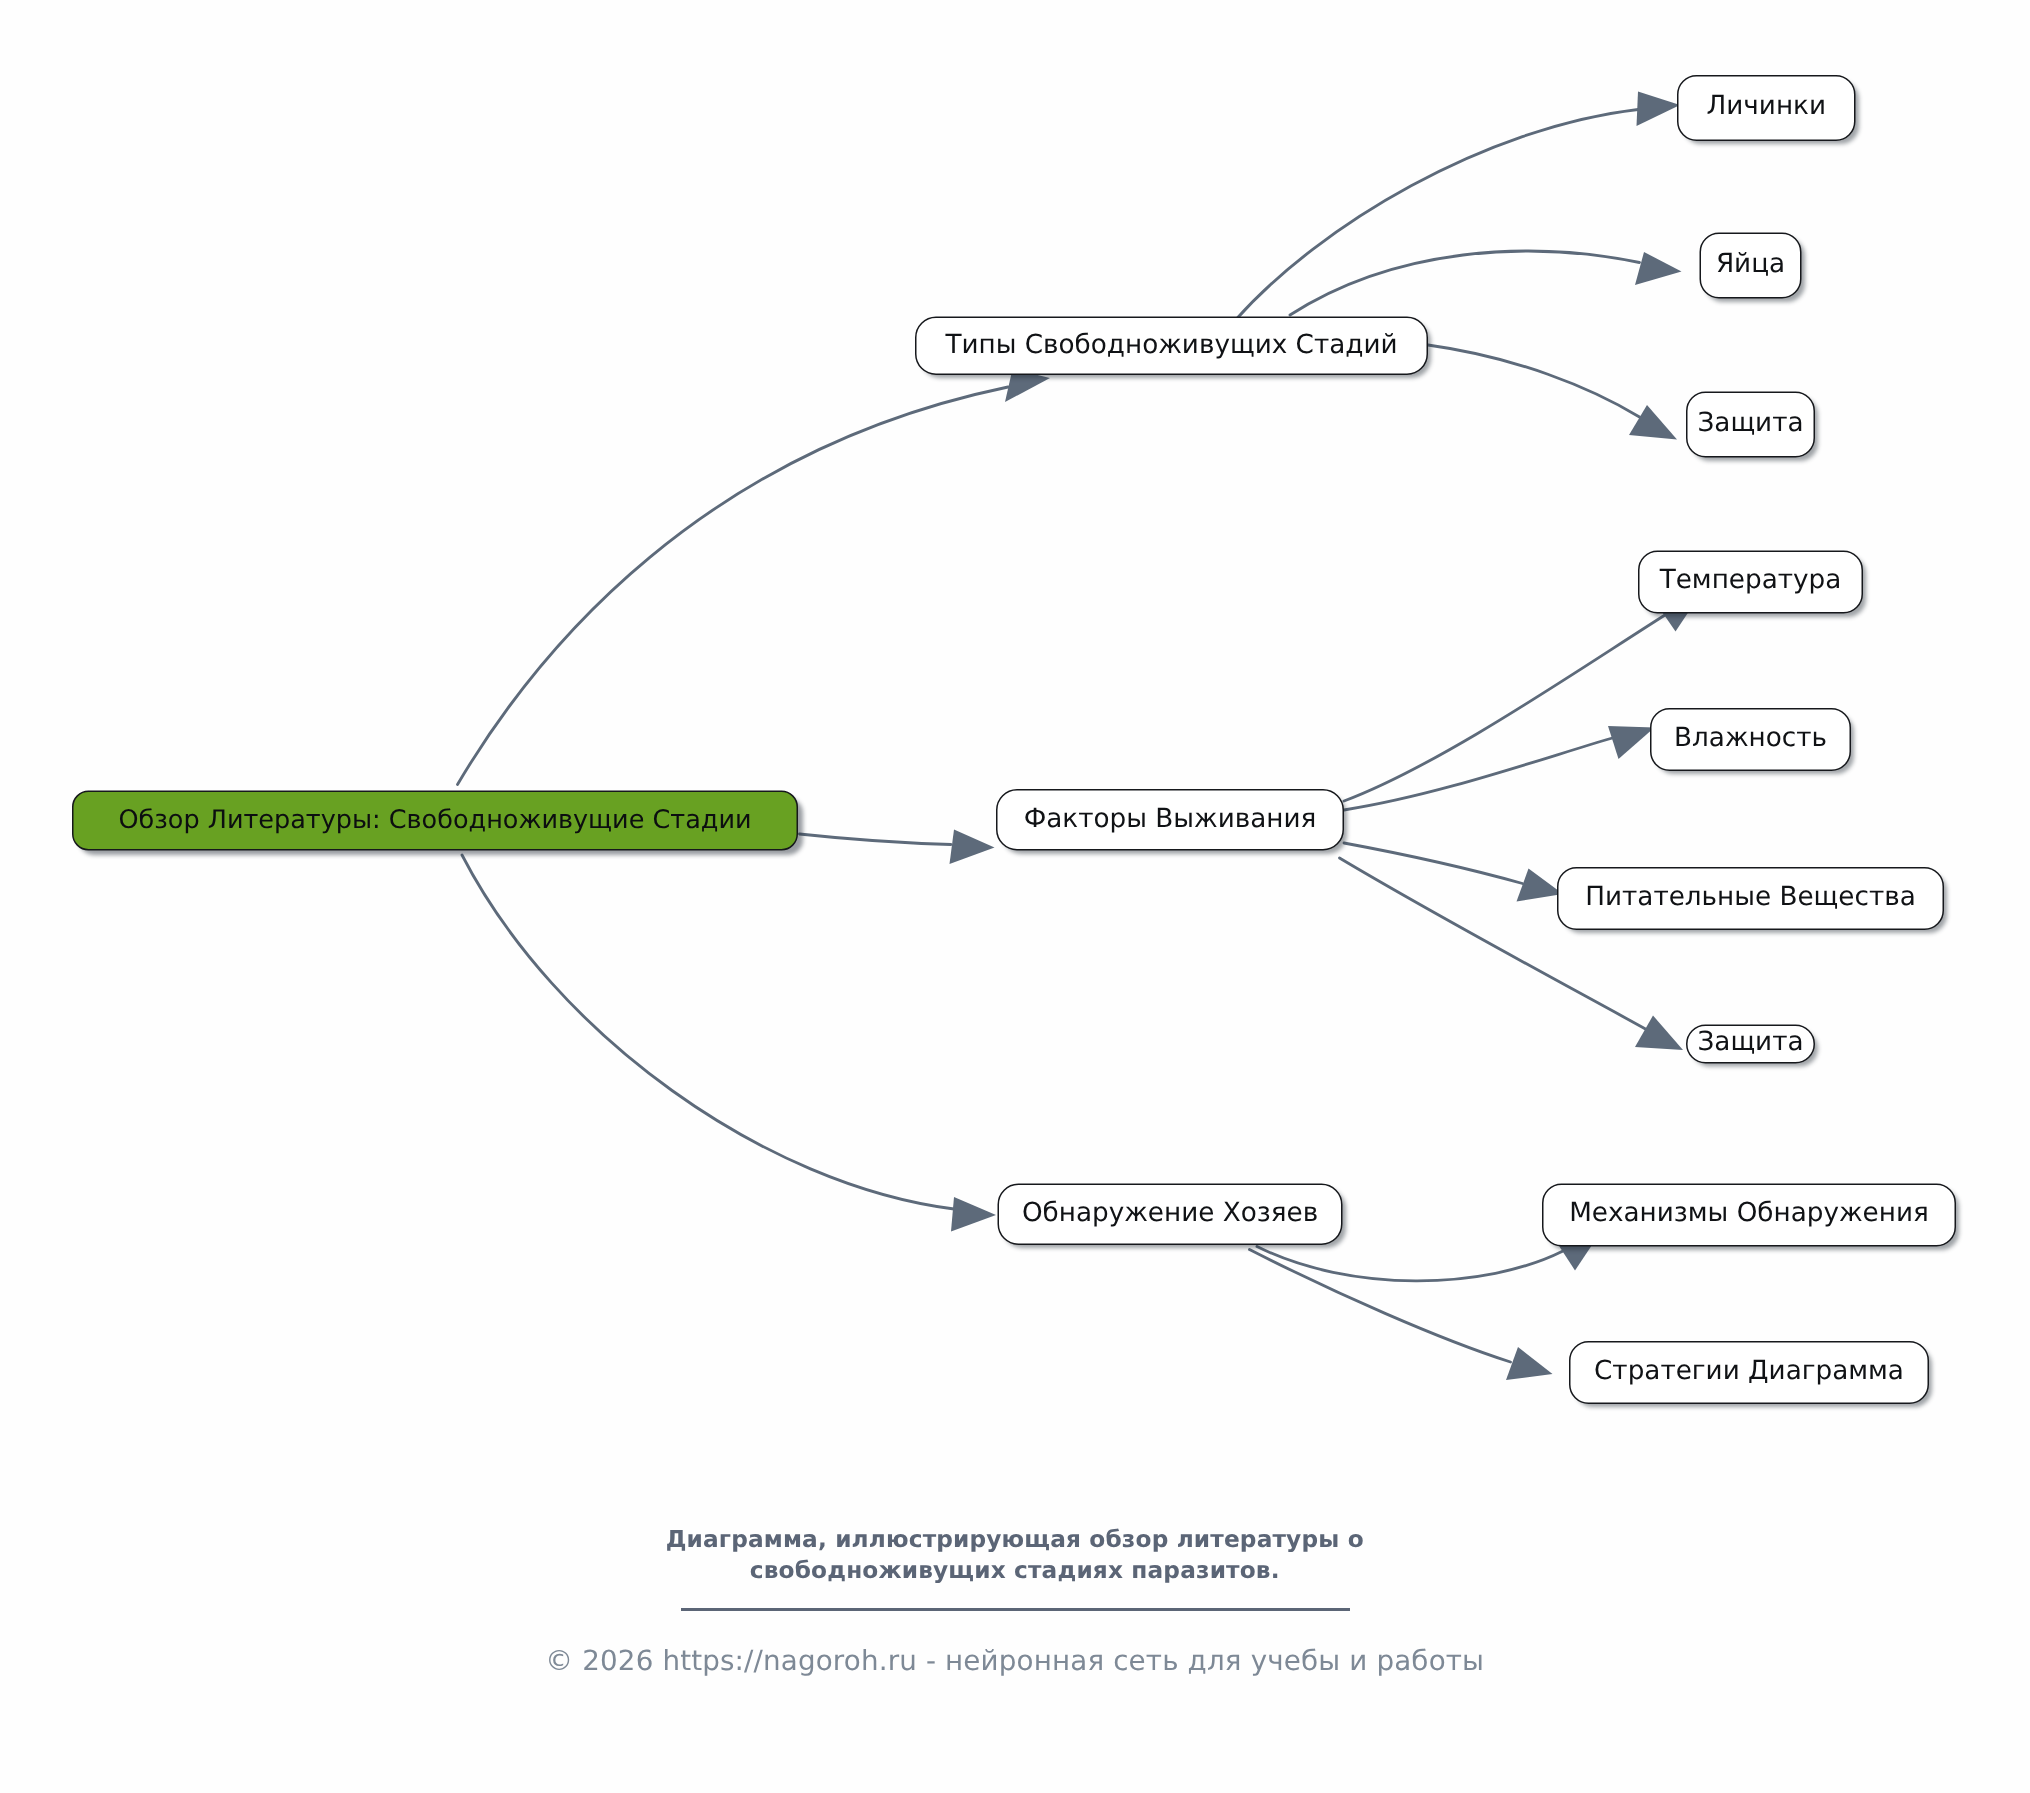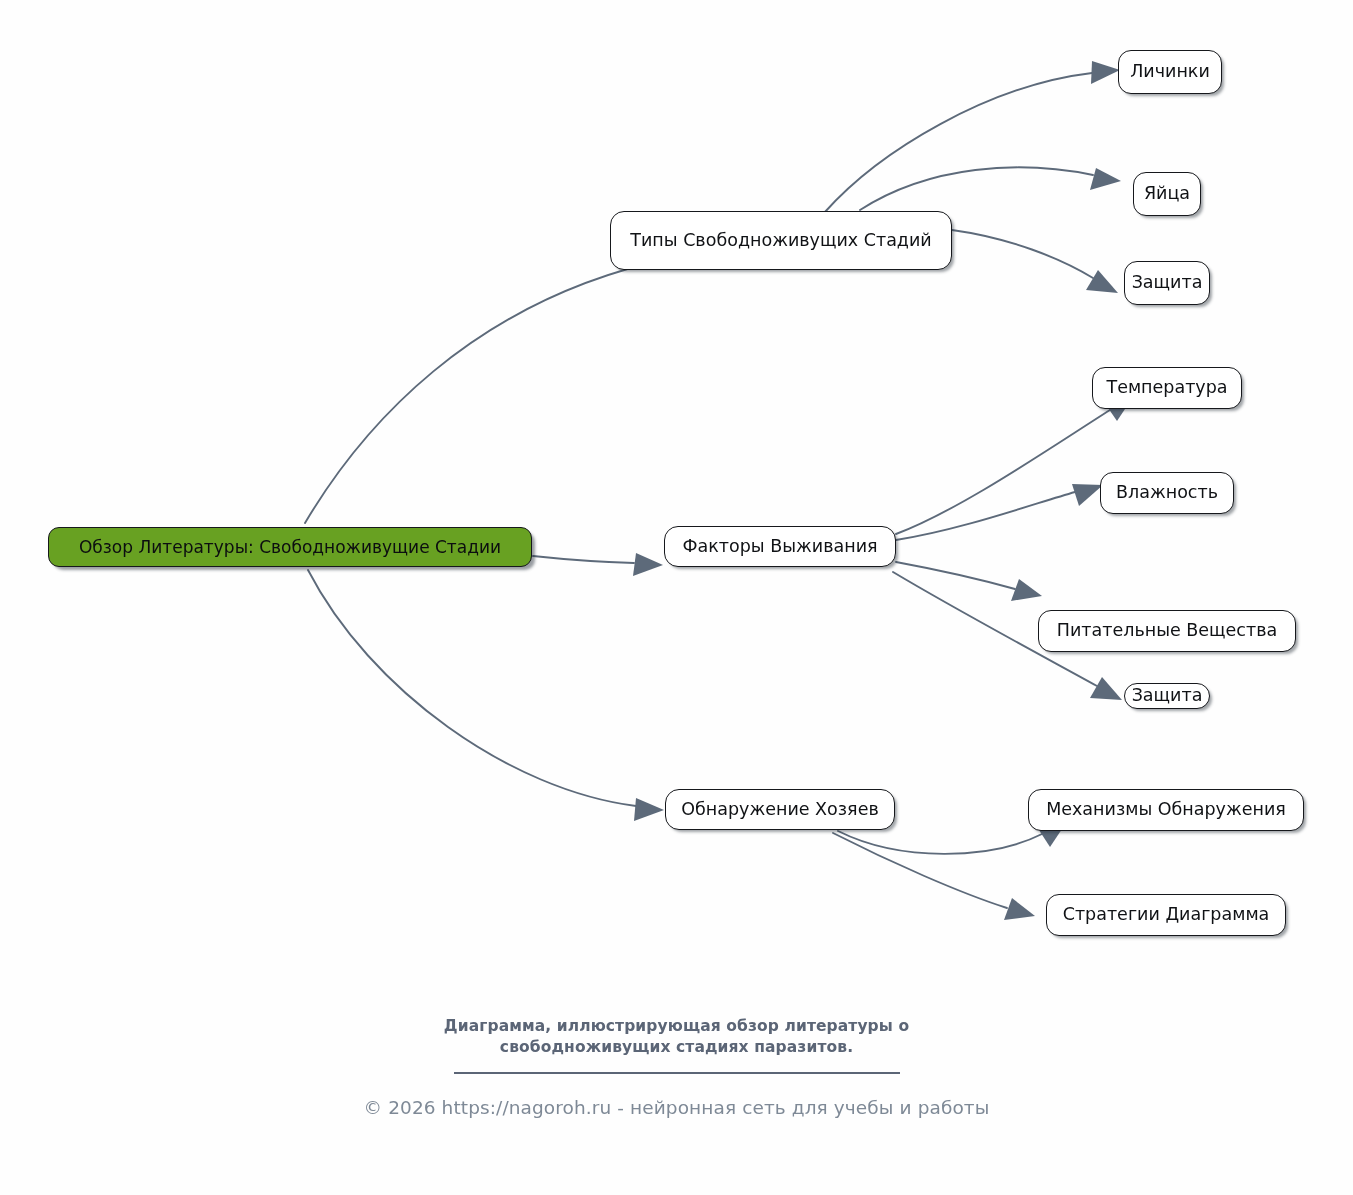--- a/index.html
+++ b/index.html
@@ -166,43 +166,43 @@
     <g>
       <path class="edge-path" d="M 833 833 C 890 862 960 893 1007 908"></path>
       <polygon class="arrow-head" points="1035,916 1004,920 1012,898"></polygon>
     </g>
   </svg>
 
   <div class="node root" style="left:48px; top:527px; width:484px; height:40px;">
     <span>Обзор Литературы: Свободноживущие Стадии</span>
   </div>
 
-  <div class="node branch" style="left:610px; top:211px; width:342px; height:59px;">
+  <div class="node branch" style="left:610px; top:211px; width:342px; height:39px;">
     <span>Типы Свободноживущих Стадий</span>
   </div>
-  <div class="node" style="left:1118px; top:50px; width:104px; height:44px;">
+  <div class="node" style="left:1118px; top:50px; width:119px; height:44px;">
     <span>Личинки</span>
   </div>
-  <div class="node" style="left:1133px; top:172px; width:68px; height:44px;">
+  <div class="node" style="left:1133px; top:155px; width:68px; height:44px;">
     <span>Яйца</span>
   </div>
   <div class="node" style="left:1124px; top:261px; width:86px; height:44px;">
     <span>Защита</span>
   </div>
 
   <div class="node branch" style="left:664px; top:526px; width:232px; height:41px;">
     <span>Факторы Выживания</span>
   </div>
   <div class="node" style="left:1092px; top:367px; width:150px; height:42px;">
     <span>Температура</span>
   </div>
   <div class="node" style="left:1100px; top:472px; width:134px; height:42px;justify-content:flex-end;">
     <span>Влажность</span>
   </div>
-  <div class="node" style="left:1038px; top:610px; width:258px; height:42px;">
+  <div class="node" style="left:1038px; top:578px; width:258px; height:42px;">
     <span>Питательные Вещества</span>
   </div>
   <div class="node" style="left:1124px; top:683px; width:86px; height:26px;">
     <span>Защита</span>
   </div>
 
   <div class="node branch" style="left:665px; top:789px; width:230px; height:41px;">
     <span>Обнаружение Хозяев</span>
   </div>
   <div class="node" style="left:1028px; top:789px; width:276px; height:42px;">

